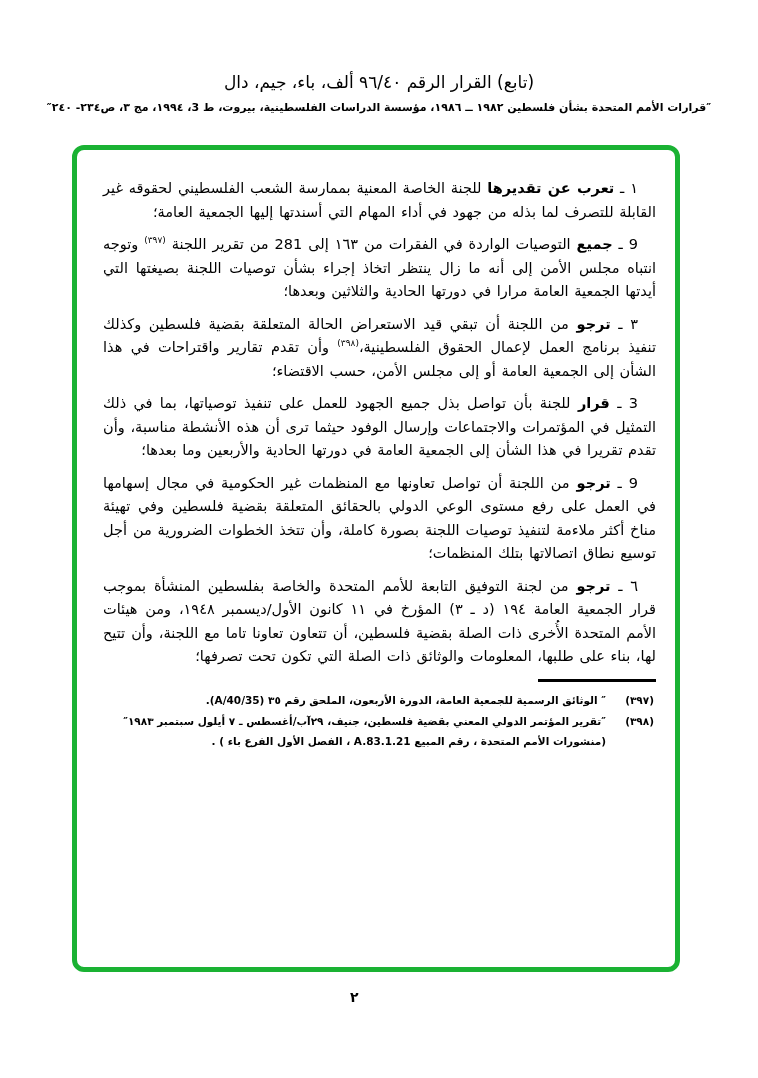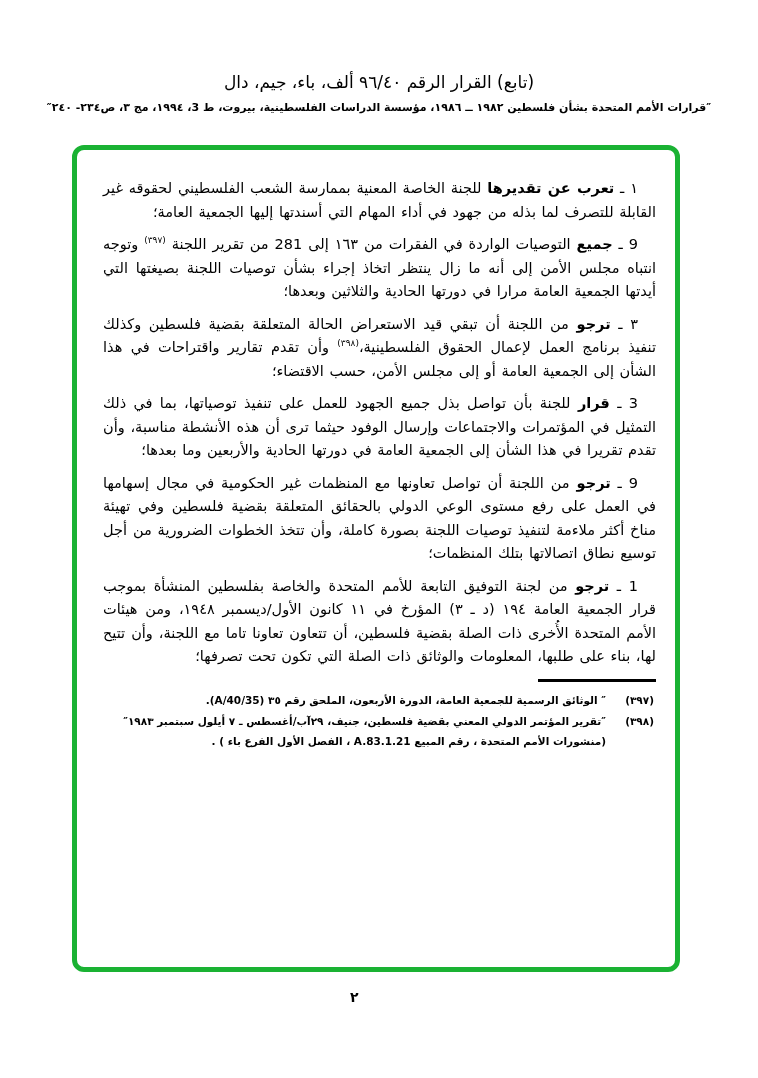--- a/index.html
+++ b/index.html
@@ -68,21 +68,21 @@
   </div>
 
   <div class="green-box" style="border-color: rgb(26, 178, 51);">
 
     <div class="paragraphs">
       <p><span>١ ـ </span><span class="b">تعرب عن تقديرها</span><span> للجنة الخاصة المعنية بممارسة الشعب الفلسطيني لحقوقه غير القابلة للتصرف لما بذله من جهود في أداء المهام التي أسندتها إليها الجمعية العامة؛</span></p>
       <p><span>9 ـ </span><span class="b">جميع</span><span> التوصيات الواردة في الفقرات من ١٦٣ إلى 281 من تقرير اللجنة </span><span class="sup">(٣٩٧)</span><span> وتوجه انتباه مجلس الأمن إلى أنه ما زال ينتظر اتخاذ إجراء بشأن توصيات اللجنة بصيغتها التي أيدتها الجمعية العامة مرارا في دورتها الحادية والثلاثين وبعدها؛</span></p>
       <p><span>٣ ـ </span><span class="b">ترجو</span><span> من اللجنة أن تبقي قيد الاستعراض الحالة المتعلقة بقضية فلسطين وكذلك تنفيذ برنامج العمل لإعمال الحقوق الفلسطينية،</span><span class="sup">(٣٩٨)</span><span> وأن تقدم تقارير واقتراحات في هذا الشأن إلى الجمعية العامة أو إلى مجلس الأمن، حسب الاقتضاء؛</span></p>
       <p><span>3 ـ </span><span class="b">قرار</span><span> للجنة بأن تواصل بذل جميع الجهود للعمل على تنفيذ توصياتها، بما في ذلك التمثيل في المؤتمرات والاجتماعات وإرسال الوفود حيثما ترى أن هذه الأنشطة مناسبة، وأن تقدم تقريرا في هذا الشأن إلى الجمعية العامة في دورتها الحادية والأربعين وما بعدها؛</span></p>
       <p><span>9 ـ </span><span class="b">ترجو</span><span> من اللجنة أن تواصل تعاونها مع المنظمات غير الحكومية في مجال إسهامها في العمل على رفع مستوى الوعي الدولي بالحقائق المتعلقة بقضية فلسطين وفي تهيئة مناخ أكثر ملاءمة لتنفيذ توصيات اللجنة بصورة كاملة، وأن تتخذ الخطوات الضرورية من أجل توسيع نطاق اتصالاتها بتلك المنظمات؛</span></p>
-      <p><span>1 ـ </span><span class="b">ترجو</span><span> من لجنة التوفيق التابعة للأمم المتحدة والخاصة بفلسطين المنشأة بموجب قرار الجمعية العامة ١٩٤ (د ـ ٣) المؤرخ في ١١ كانون الأول/ديسمبر ١٩٤٨، ومن هيئات الأمم المتحدة الأُخرى ذات الصلة بقضية فلسطين، أن تتعاون تعاونا تاما مع اللجنة، وأن تتيح لها، بناء على طلبها، المعلومات والوثائق ذات الصلة التي تكون تحت تصرفها؛</span></p>
+      <p><span>٦ ـ </span><span class="b">ترجو</span><span> من لجنة التوفيق التابعة للأمم المتحدة والخاصة بفلسطين المنشأة بموجب قرار الجمعية العامة ١٩٤ (د ـ ٣) المؤرخ في ١١ كانون الأول/ديسمبر ١٩٤٨، ومن هيئات الأمم المتحدة الأُخرى ذات الصلة بقضية فلسطين، أن تتعاون تعاونا تاما مع اللجنة، وأن تتيح لها، بناء على طلبها، المعلومات والوثائق ذات الصلة التي تكون تحت تصرفها؛</span></p>
     </div>
 
     <div class="fn-sep"></div>
 
     <div class="footnotes">
       <div class="footnote">
         <span class="fn-label">(٣٩٧)</span>
         <span class="fn-text">″ الوثائق الرسمية للجمعية العامة، الدورة الأربعون، الملحق رقم ٣٥ (A/40/35).</span>
       </div>
       <div class="footnote">

